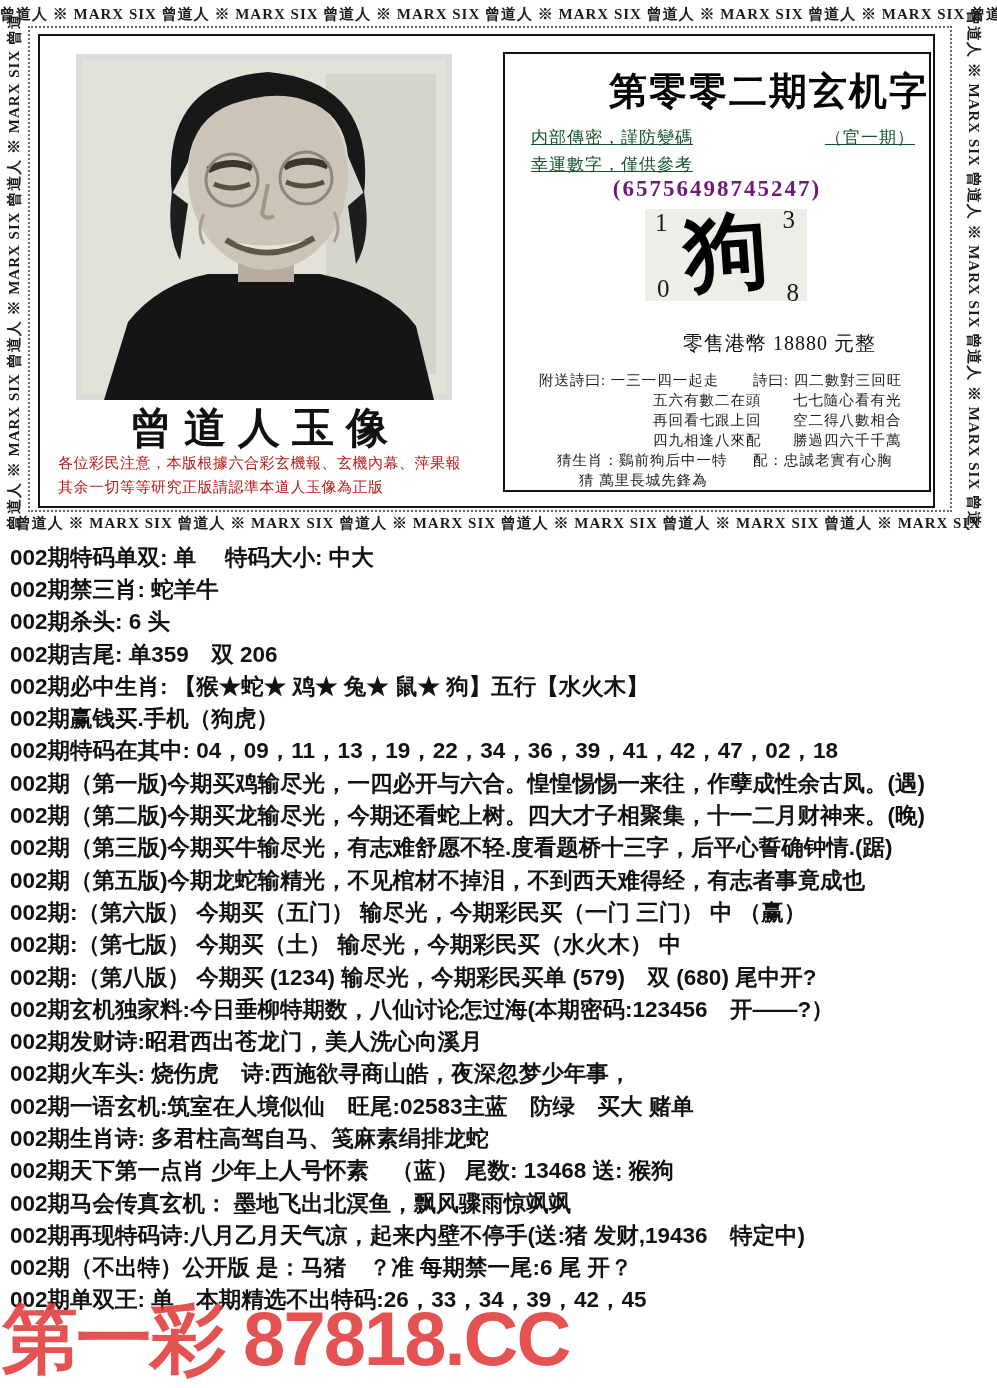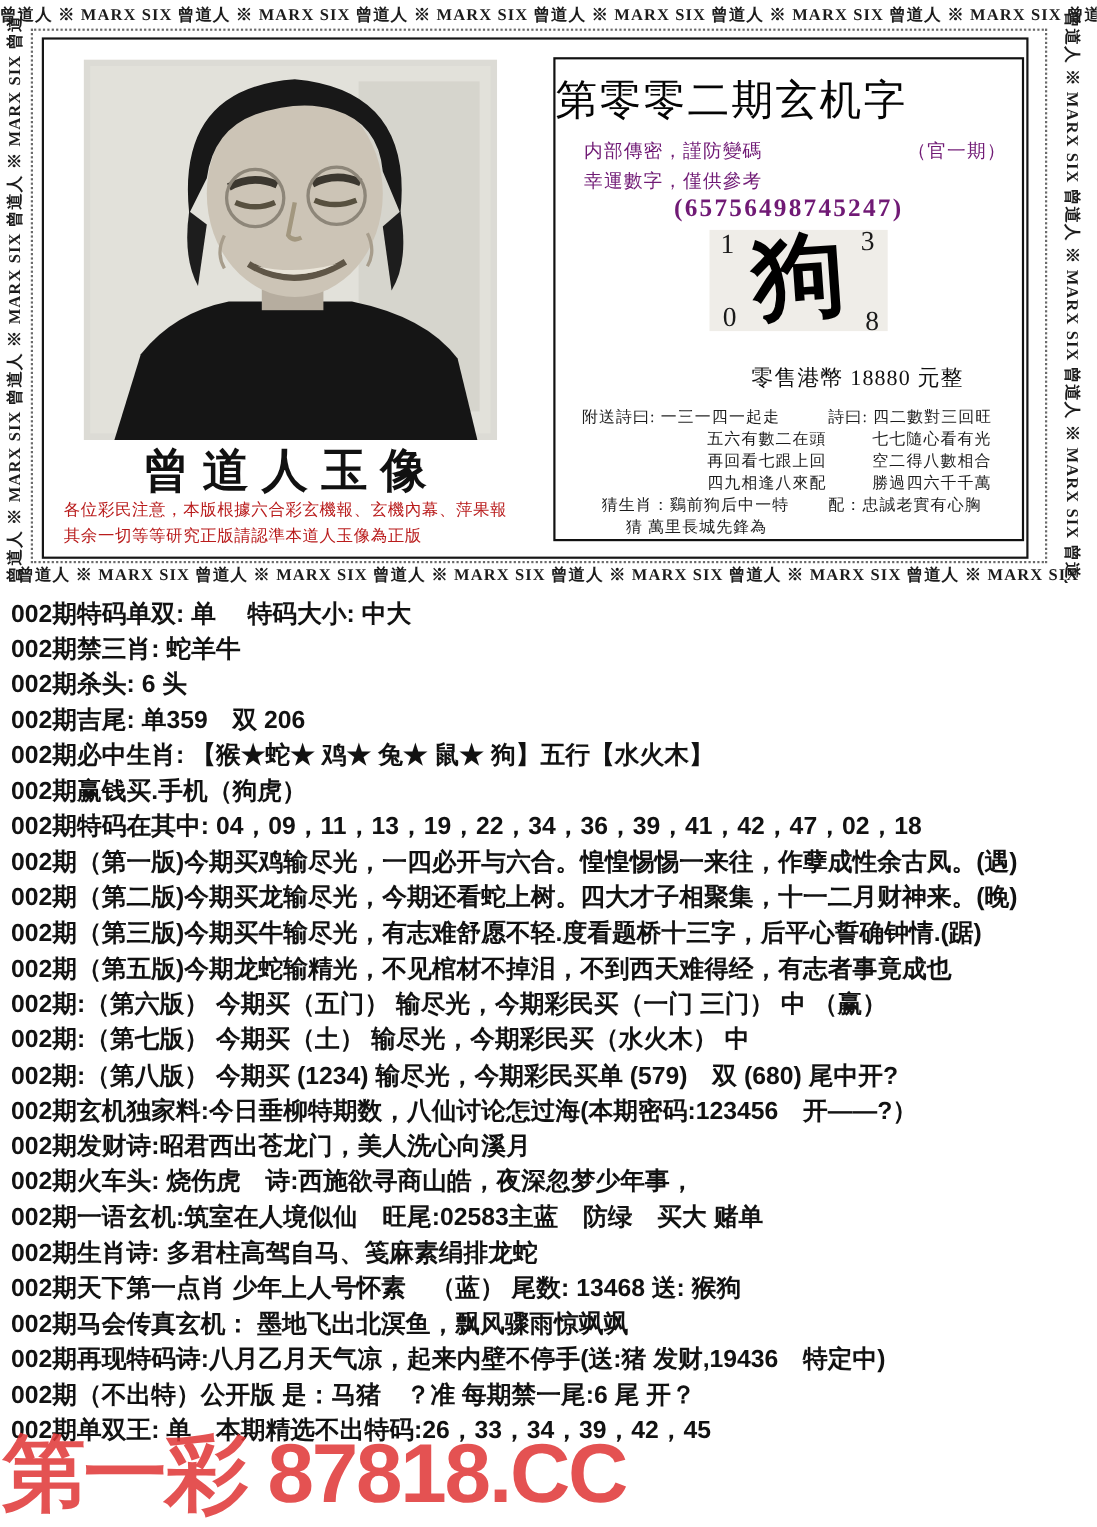--- a/index.html
+++ b/index.html
@@ -43,26 +43,26 @@
   }
   #portrait-note1{top:418px;}
   #portrait-note2{top:442px;}
 
   
   #mystery-box{
     position:absolute;left:463px;top:16px;width:424px;height:436px;
     border:2px solid #111;background:#fff;
   }
   #mystery-title{
-    position:absolute;left:0;top:12px;width:100%;text-align:left;
-    font-weight:normal;font-size:38px;letter-spacing:2px;color:#050505;
+    position:absolute;left:0;top:12px;width:100%;text-align:right;
+    font-weight:bold;font-size:38px;letter-spacing:2px;color:#050505;
   }
   .notice-row{
     position:absolute;left:26px;right:14px;display:flex;justify-content:space-between;
-    font-family:"Liberation Serif",serif;font-size:17px;color:#701a75;letter-spacing:1px;
+    font-family:"Liberation Serif",serif;font-size:17px;color:#14532d;letter-spacing:1px;text-decoration:underline;
   }
   #notice-row1{top:72px;}
   #notice-row2{top:99px;}
   #lucky-number{
     position:absolute;left:0;top:122px;width:100%;text-align:center;
     font-family:"Liberation Serif",serif;font-weight:bold;font-size:23px;
     letter-spacing:2px;color:#701a75;
   }
   #zodiac-panel{
     position:absolute;left:140px;top:155px;width:162px;height:92px;
@@ -82,21 +82,21 @@
   #corner-br{right:8px;bottom:-6px;}
   #price-line{
     position:absolute;left:178px;top:276px;white-space:nowrap;
     font-family:"Liberation Serif",serif;font-size:20px;letter-spacing:1px;color:#111;
   }
   .poem-col{
     position:absolute;top:316px;
     font-family:"Liberation Serif",serif;font-size:14.5px;line-height:20px;color:#1d1d1d;
     white-space:nowrap;letter-spacing:1px;
   }
-  #poem-left-col{left:24px;}
+  #poem-left-col{left:34px;}
   #poem-right-col{left:248px;}
   .poem-ind{margin-left:114px;}
   .poem-ind-r{margin-left:40px;}
   .guess1{margin-left:18px;}
   .guess2{margin-left:40px;}
 
   
   #body-lines{position:absolute;left:10px;top:541px;width:978px;}
   .body-line{
     height:32.3px;display:flex;align-items:center;white-space:nowrap;

